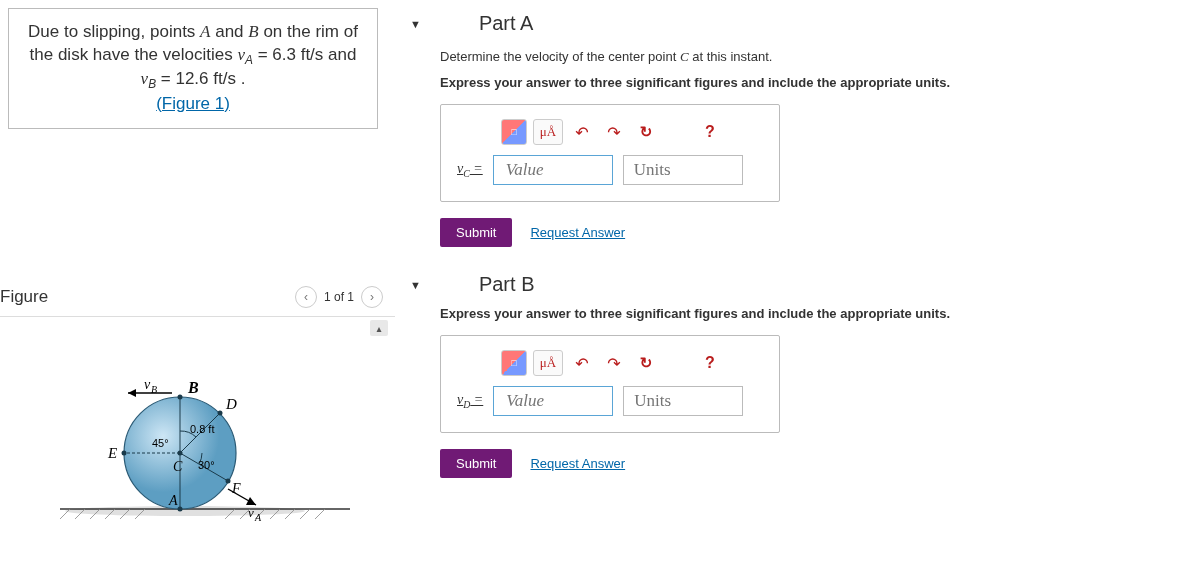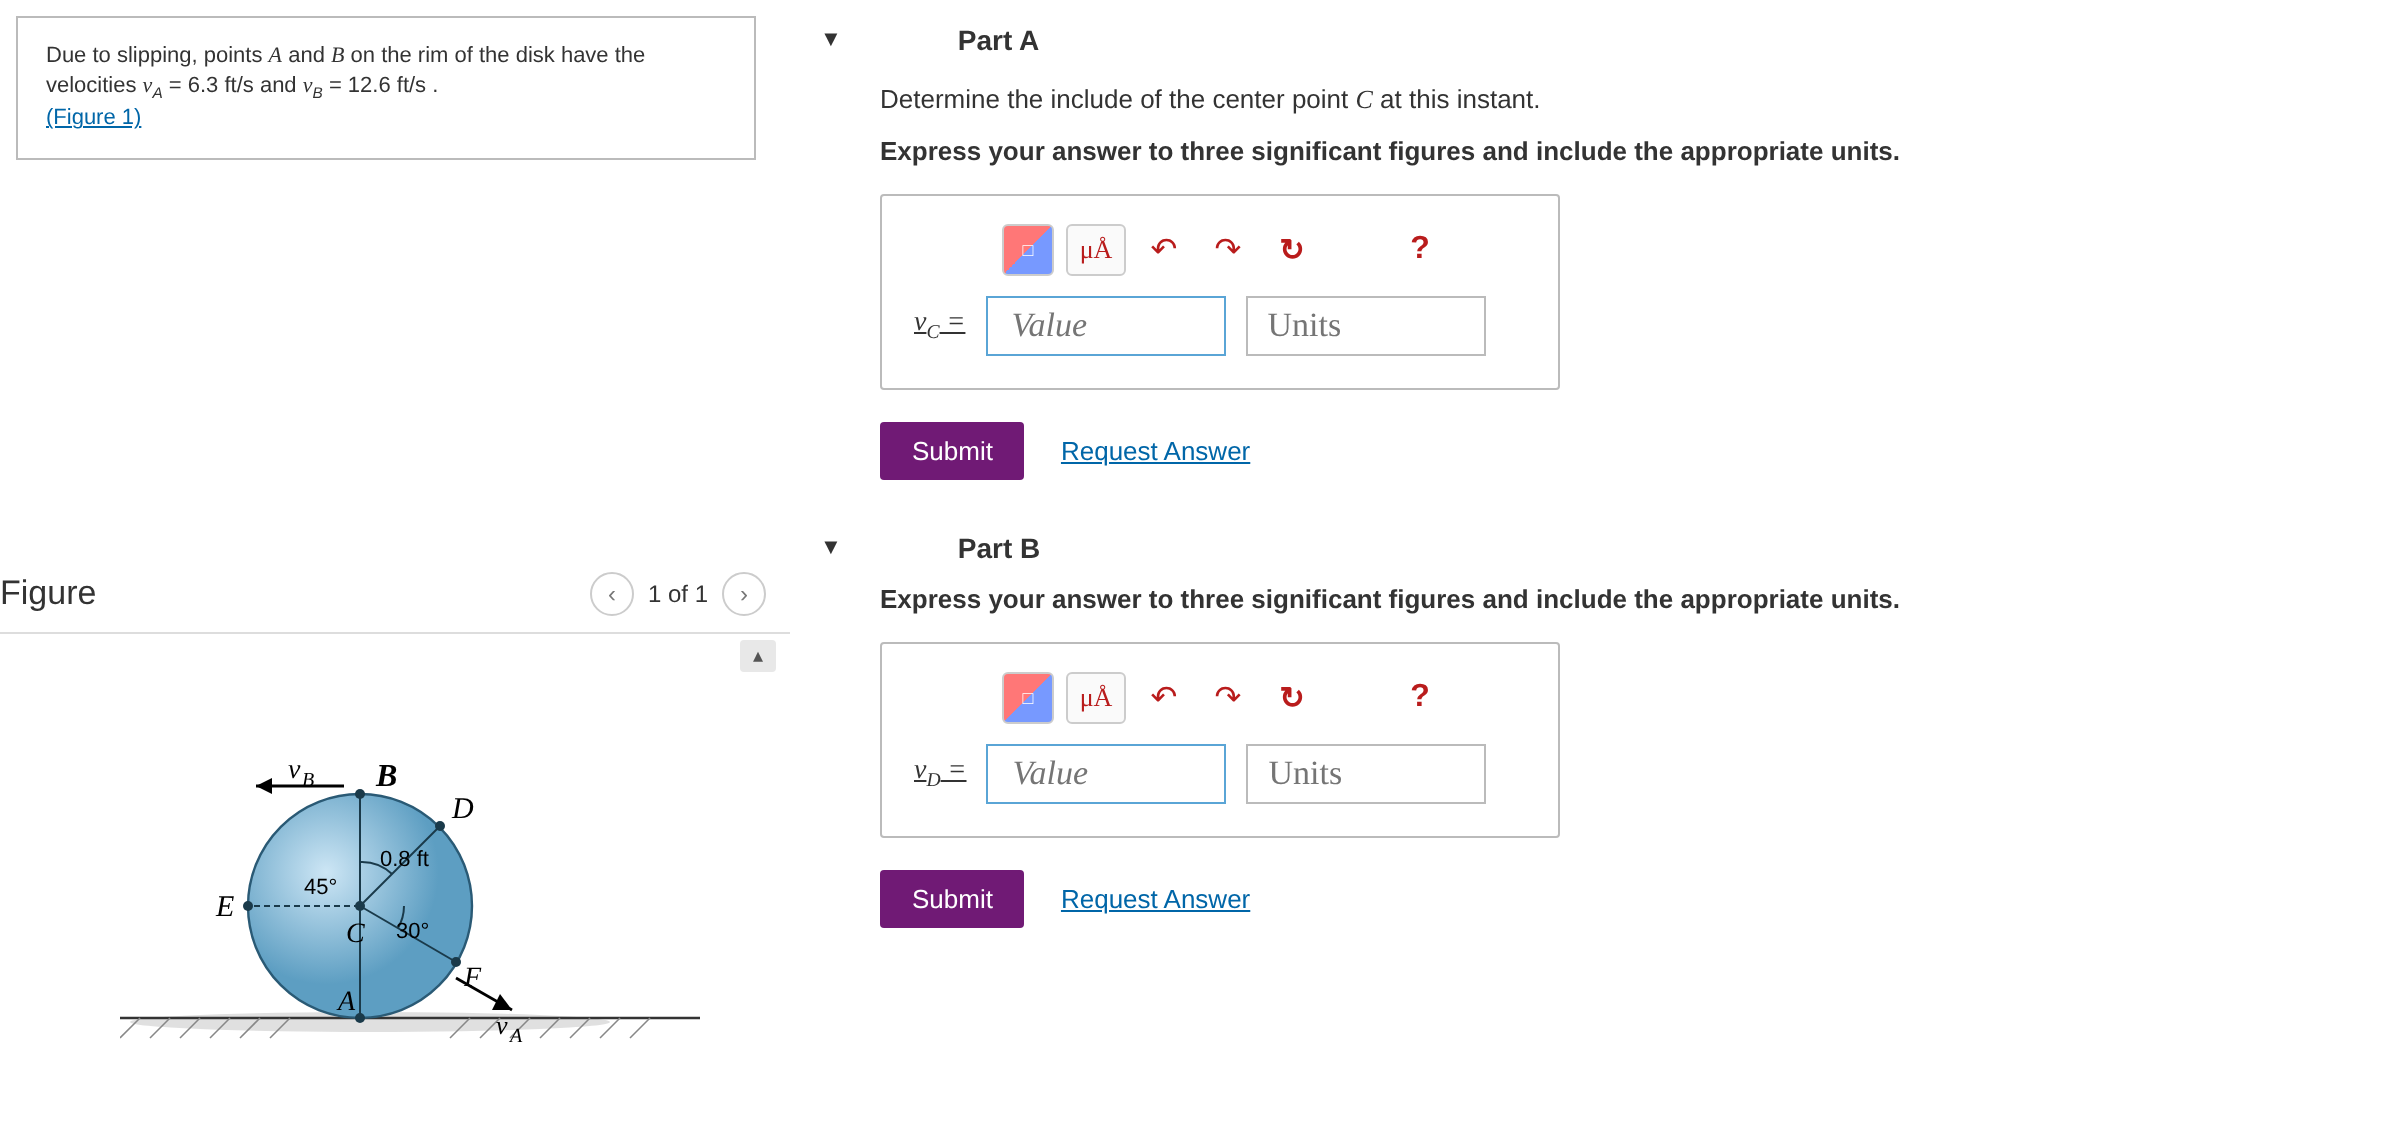--- a/index.html
+++ b/index.html
@@ -1,40 +1,40 @@
 <!DOCTYPE html>
 <html><head>
 <meta charset="utf-8">
 <style>
 * { box-sizing: border-box; margin: 0; padding: 0; }
 body { font-family: Arial, Helvetica, sans-serif; font-size: 13px; color: #333; background: #fff; width: 1200px; height: 566px; position: relative; }
 .left-col { position: absolute; left: 0; top: 0; width: 395px; height: 566px; }
 .right-col { position: absolute; left: 410px; top: 0; width: 790px; height: 566px; }
 
 
-.prob-box { border: 1px solid #bbb; padding: 12px 14px; margin: 8px 0 0 8px; width: 370px; font-size: 11px; line-height: 1.35; }
+.prob-box { border: 1px solid #bbb; padding: 12px 14px; margin: 8px 0 0 8px; width: 370px; font-size: 17px; line-height: 1.35; text-align: center; }
 .prob-box .ital { font-style: italic; font-family: "Times New Roman", serif; }
 .prob-box a { color: #0066a8; text-decoration: underline; }
 
 
 .fig-hdr { position: absolute; left: 0; top: 286px; width: 395px; border-bottom: 1px solid #ddd; padding: 0 10px 8px 0; display: flex; align-items: center; }
 .fig-hdr .title { font-size: 17px; font-weight: 500; color: #333; flex: 1; }
 .nav-btn { width: 22px; height: 22px; border: 1px solid #ccc; border-radius: 50%; background: #fff; color: #777; display: inline-flex; align-items: center; justify-content: center; font-size: 12px; cursor: pointer; margin: 0 2px; }
 .fig-hdr .count { font-size: 12px; margin: 0 5px; }
 
 
 .fig-img { position: absolute; left: 60px; top: 345px; width: 290px; height: 200px; }
 
 
 .scroll-up { position: absolute; left: 370px; top: 320px; width: 18px; height: 16px; background: #e8e8e8; border-radius: 2px; display:flex;align-items:center;justify-content:center;font-size:10px;color:#555; cursor:pointer;}
 
 
 .part-hdr { display: flex; align-items: center; gap: 10px; margin: 12px 0 8px 0; }
 .caret { font-size: 11px; color: #333; cursor: pointer; }
-.part-title { font-weight: bold; font-size: 14px; padding-left: 48px; }
+.part-title { font-weight: normal; font-size: 20px; padding-left: 48px; }
 
 .question { margin: 14px 0 4px 30px; font-size: 13px; }
 .ital-serif { font-family: "Times New Roman", serif; font-style: italic; }
 .instr { margin: 10px 0 14px 30px; font-weight: bold; font-size: 13px; }
 
 
 .ans-area { margin-left: 30px; border: 1px solid #bbb; border-radius: 2px; padding: 14px 16px 16px 16px; width: 340px; }
 .toolbar { display: flex; gap: 6px; align-items: center; margin-left: 44px; margin-bottom: 10px; }
 .tool { width: 26px; height: 26px; border: 1px solid #ccc; border-radius: 3px; background: #fafafa; display: inline-flex; align-items: center; justify-content: center; font-size: 13px; color: #b91c1c; cursor: pointer; }
 .tool.template { background: linear-gradient(135deg,#f77 0%,#f77 50%,#79f 50%,#79f 100%); color:#fff; font-weight:bold; font-size:9px;}
@@ -148,21 +148,21 @@
 </div>
 
 <div class="right-col">
 
   <div class="partA-block">
     <div class="part-hdr">
       <span class="caret">▼</span>
       <span class="part-title">Part A</span>
     </div>
     <div class="question">
-      <span>Determine the include of the center point </span><span class="ital-serif">C</span><span> at this instant.</span>
+      <span>Determine the velocity of the center point </span><span class="ital-serif">C</span><span> at this instant.</span>
     </div>
     <div class="instr">Express your answer to three significant figures and include the appropriate units.</div>
 
     <div class="ans-area">
       <div class="toolbar">
         <button class="tool template">□</button>
         <button class="tool wide">μÅ</button>
         <button class="tool undo">↶</button>
         <button class="tool redo">↷</button>
         <button class="tool reset">↻</button>

